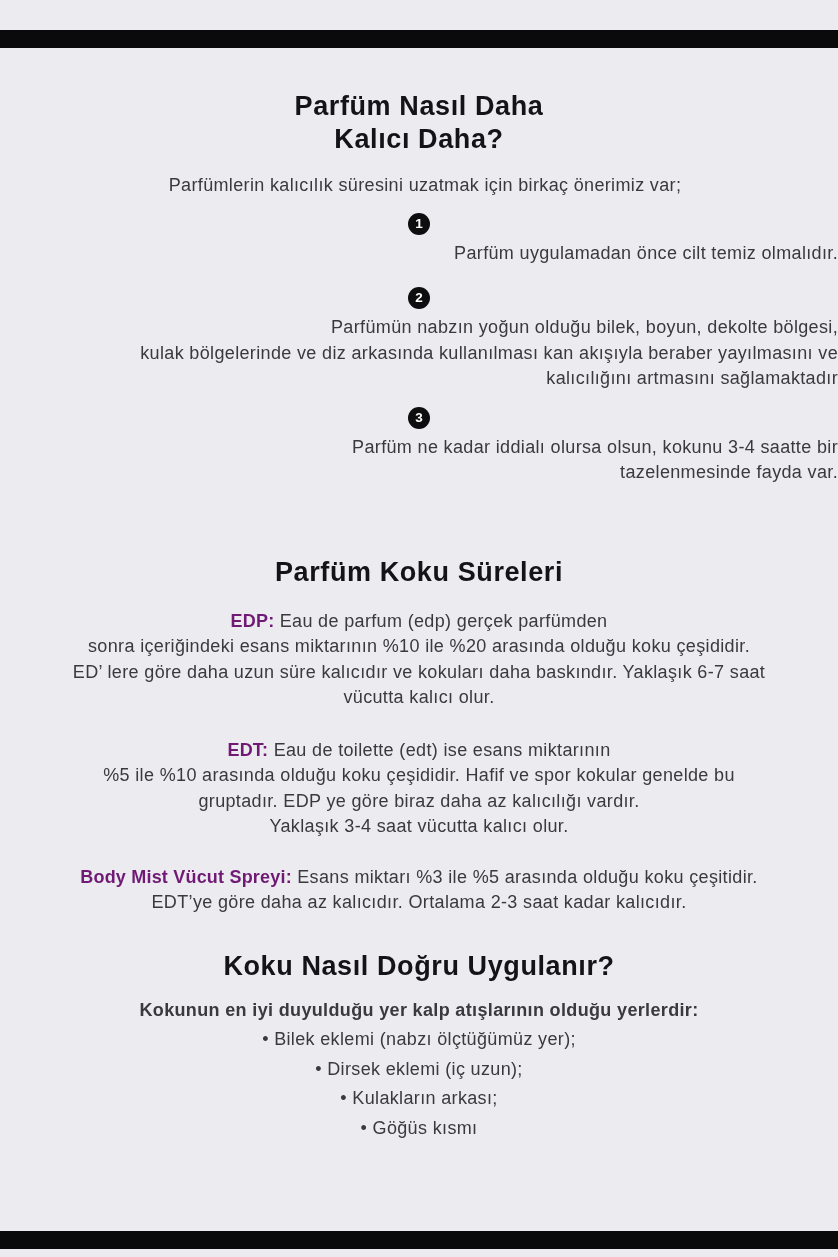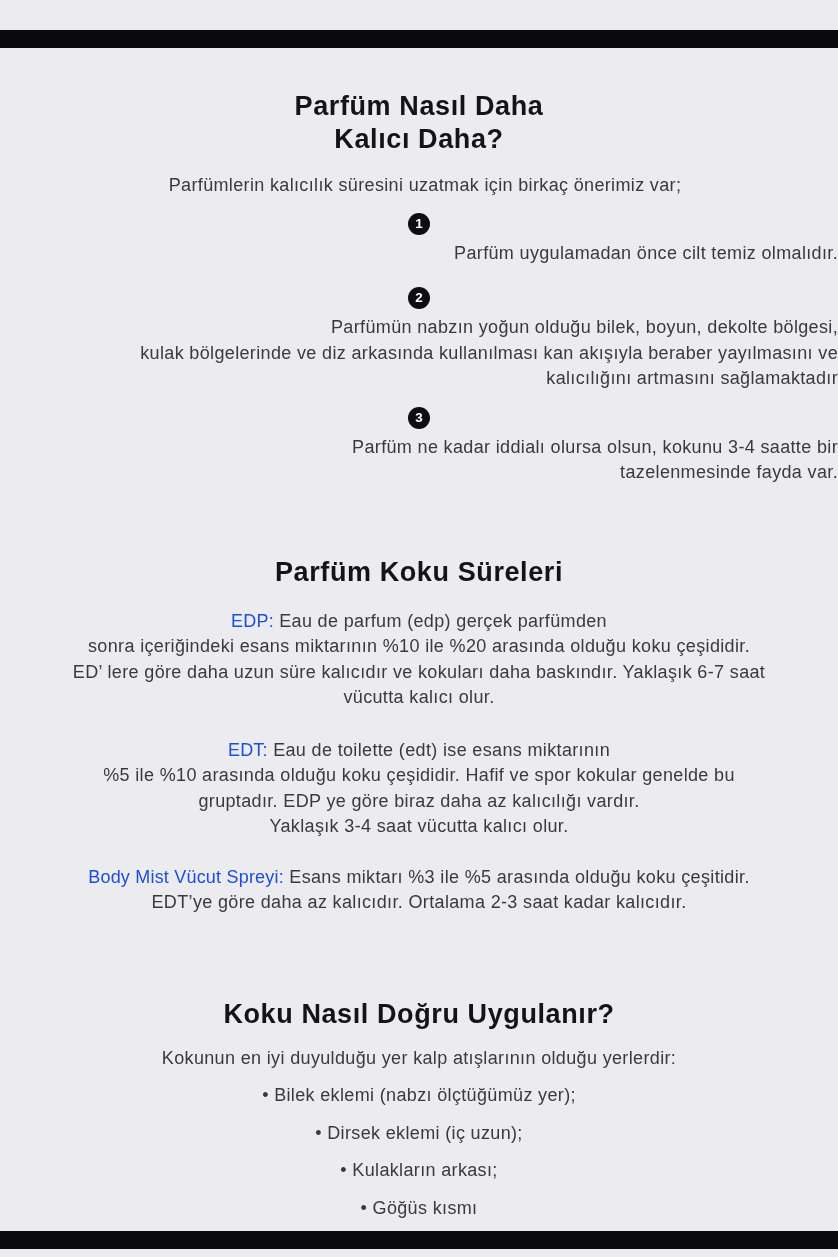--- a/index.html
+++ b/index.html
@@ -36,21 +36,21 @@
   h1, h2 {
     margin: 0;
     font-size: 27px;
     line-height: 33px;
     font-weight: bold;
     color: #141416;
     letter-spacing: 0.6px;
   }
   .h-main { margin-top: 90px; }
   .h-durations { margin-top: 70px; }
-  .h-apply { margin-top: 82px; }
+  .h-apply { margin-top: 34px; }
 
   p, .step-text, .bullet-line {
     margin: 0;
     font-size: 18px;
     line-height: 25.5px;
     letter-spacing: 0.35px;
     color: #3a3a3c;
     white-space: pre-line;
   }
   .intro { margin-top: 17px; padding-left: 12px; }
@@ -70,24 +70,24 @@
     line-height: 1;
   }
   .badge-row-1 { margin-top: 14px; }
   .badge-row-2 { margin-top: 21px; }
   .badge-row-3 { margin-top: 15px; }
   .step-text { margin-top: 6px; text-align: right; }
 
   .duration-para { margin-top: 20px; padding: 0 20px; }
   .duration-para.edt { margin-top: 27px; }
   .duration-para.mist { margin-top: 25px; }
-  .bold-label { font-weight: normal; color: #1d4ed8; letter-spacing: 0.2px; }
+  .bold-label { font-weight: bold; color: #701a75; letter-spacing: 0.2px; }
 
-  .apply-intro { margin-top: 15px; }
-  .bullet-line { margin-top: 12px; }
+  .apply-intro { margin-top: 15px; font-weight: bold; }
+  .bullet-line { margin-top: 4px; }
 </style>
 </head>
 <body>
 
 <div class="page">
 
   <div class="divider-bar top"></div>
 
   <div class="content">
 

